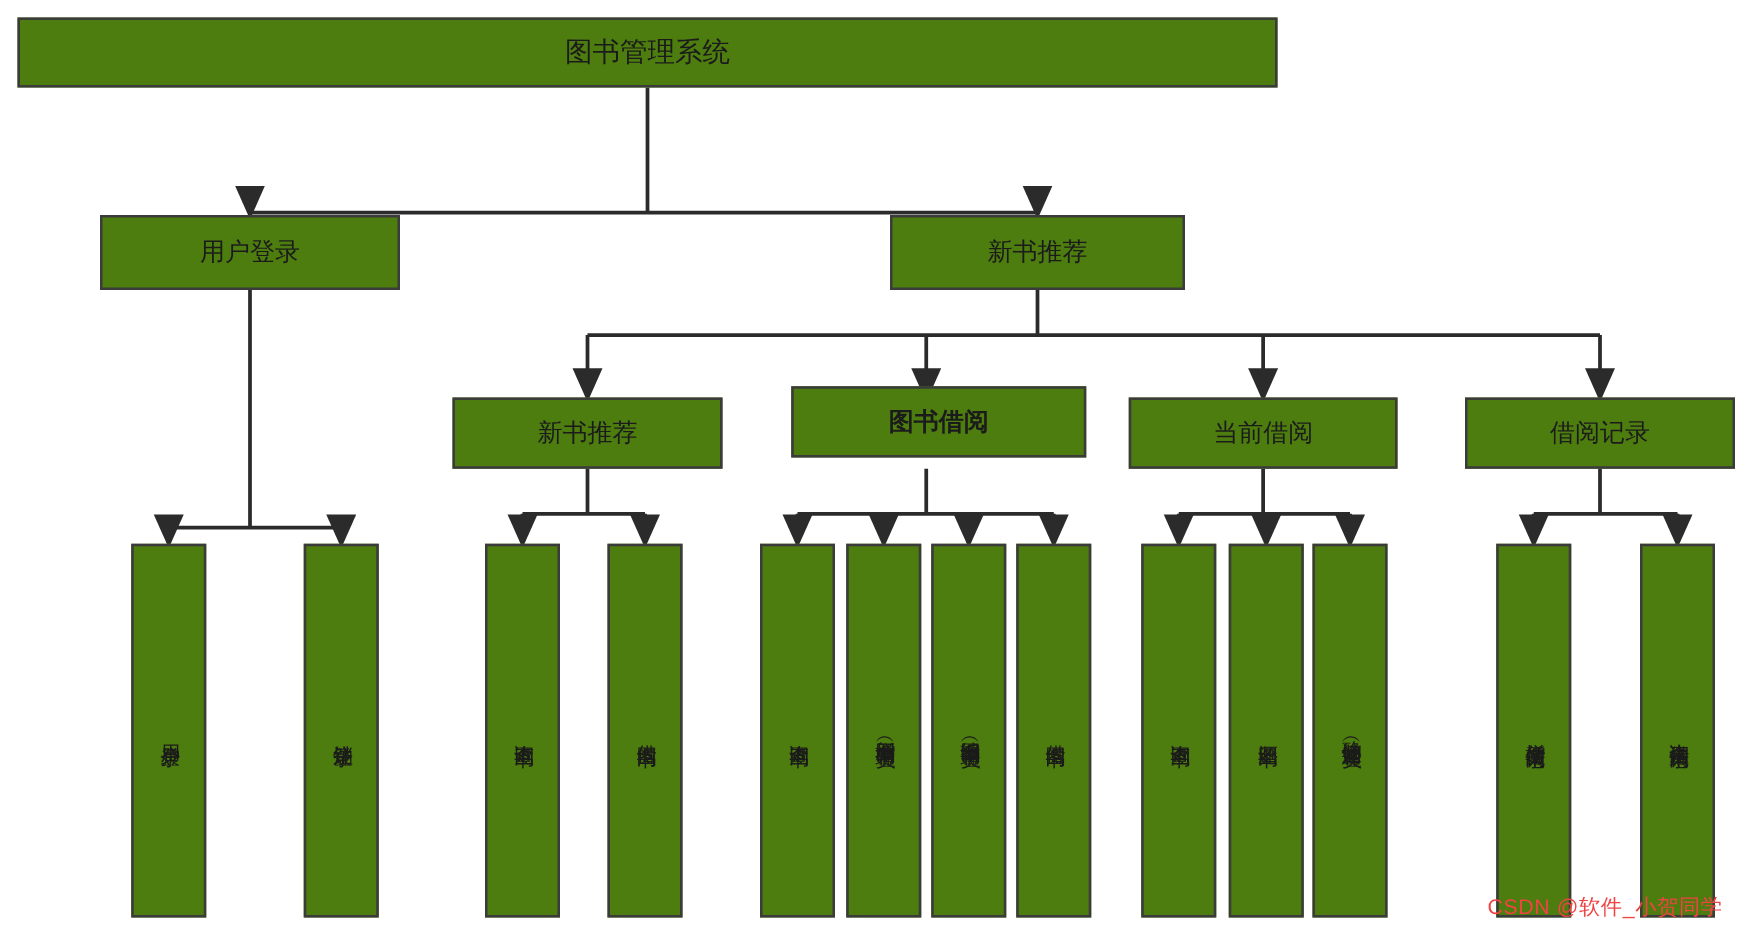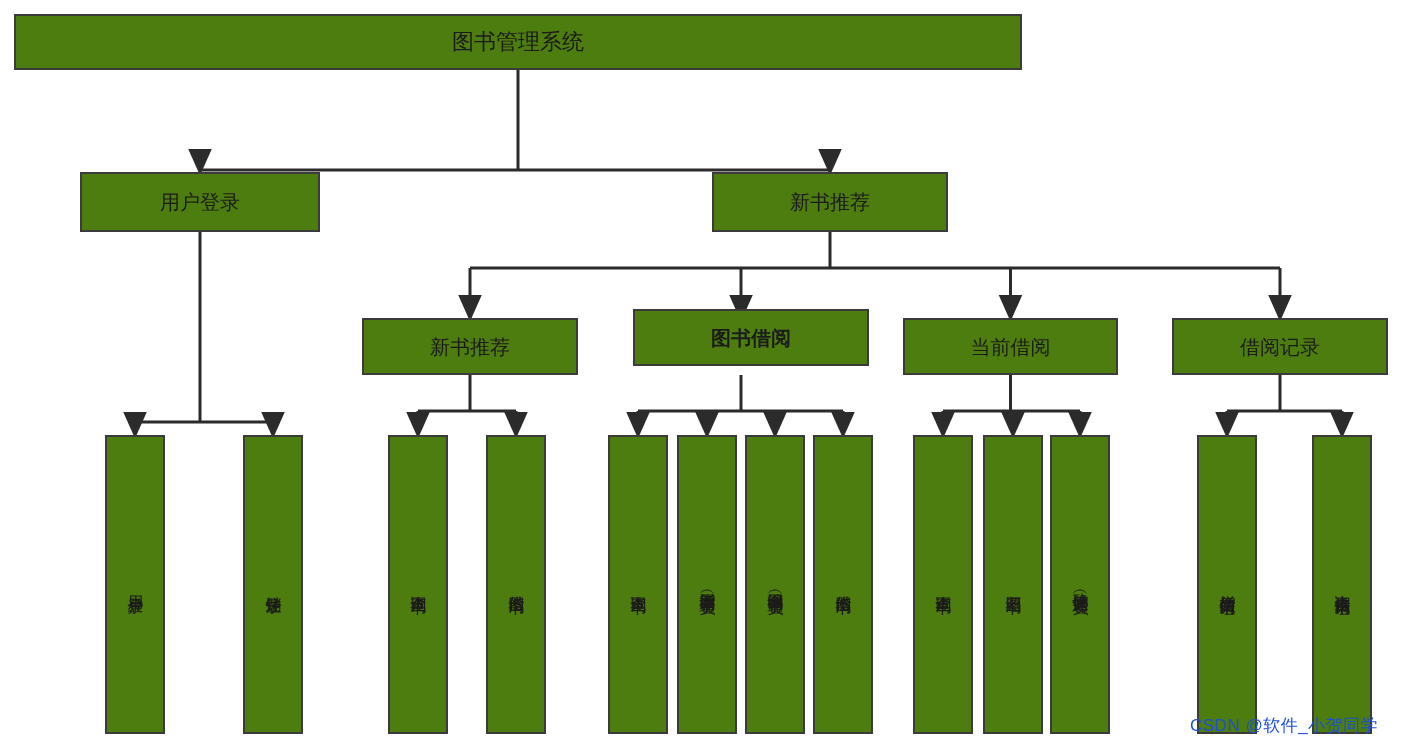--- a/index.html
+++ b/index.html
@@ -49,21 +49,21 @@
   }
   .node-label-v {
     writing-mode: vertical-rl;
     text-orientation: upright;
     line-height: 1.18;
     letter-spacing: 1px;
     white-space: nowrap;
   }
   .watermark {
     position: absolute;
-    color: #1d4ed8;
+    color: #ef4444;
     font-size: 17px;
     white-space: nowrap;
     letter-spacing: 0.5px;
     pointer-events: none;
   }
 </style>
 </head>
 <body>
 
 <div id="diagram-canvas">

